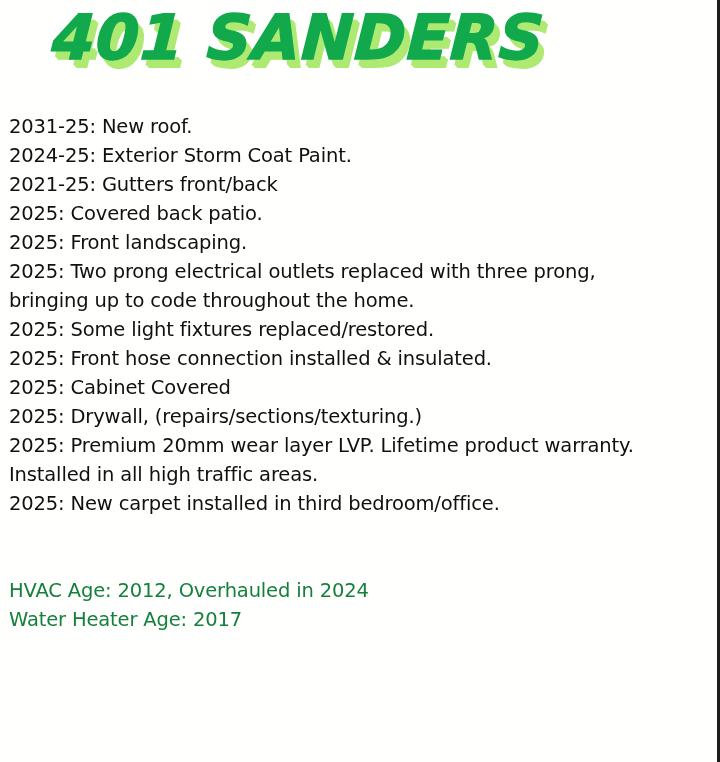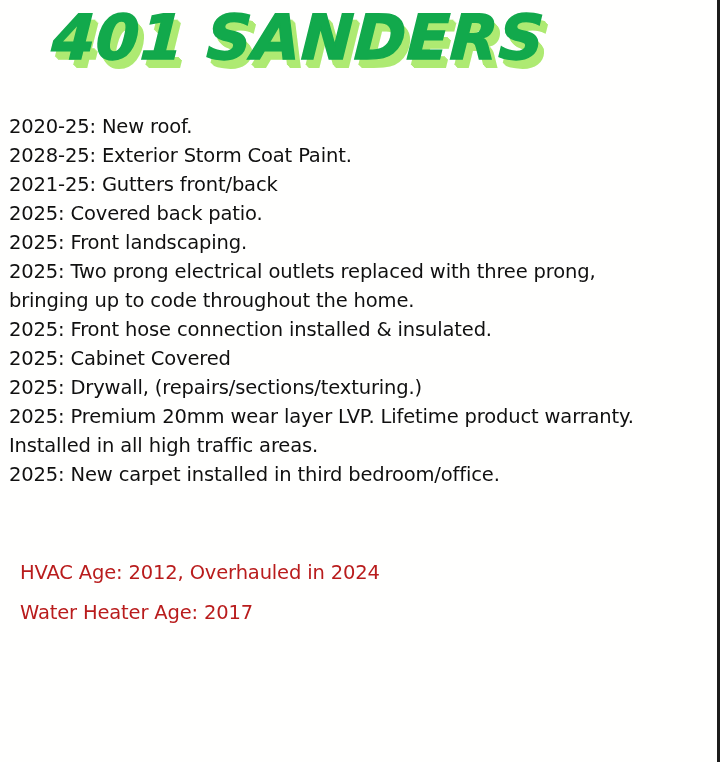--- a/index.html
+++ b/index.html
@@ -68,41 +68,42 @@
     white-space: pre-wrap;
     margin: 0;
   }
   .spacer {
     height: 58px;
   }
   .footer-line {
     font-family: "DejaVu Sans", "Liberation Sans", sans-serif;
     font-size: 19.5px;
     line-height: 29px;
-    color: #b91c1c;
+    color: #15803d;
     letter-spacing: -0.15px;
-    margin: 11px;
+    margin: 0;
   }
 </style>
 </head>
 <body>
 
 <div class="page">
 
   <div class="title-block">
     <h1 class="doc-title">401 SANDERS</h1>
   </div>
 
   <div class="content">
-    <p class="line">2020-25: New roof.</p>
-    <p class="line">2028-25: Exterior Storm Coat Paint.</p>
+    <p class="line">2031-25: New roof.</p>
+    <p class="line">2024-25: Exterior Storm Coat Paint.</p>
     <p class="line">2021-25: Gutters front/back</p>
     <p class="line">2025: Covered back patio.</p>
     <p class="line">2025: Front landscaping.</p>
     <p class="line">2025: Two prong electrical outlets replaced with three prong, bringing up to code throughout the home.</p>
+    <p class="line">2025: Some light fixtures replaced/restored.</p>
     <p class="line">2025: Front hose connection installed &amp; insulated.</p>
     <p class="line">2025: Cabinet Covered</p>
     <p class="line">2025: Drywall, (repairs/sections/texturing.)</p>
     <p class="line">2025: Premium 20mm wear layer LVP. Lifetime product warranty. Installed in all high traffic areas.</p>
     <p class="line">2025: New carpet installed in third bedroom/office.</p>
 
     <div class="spacer"></div>
 
     <p class="footer-line">HVAC Age: 2012, Overhauled in 2024</p>
     <p class="footer-line">Water Heater Age: 2017</p>

